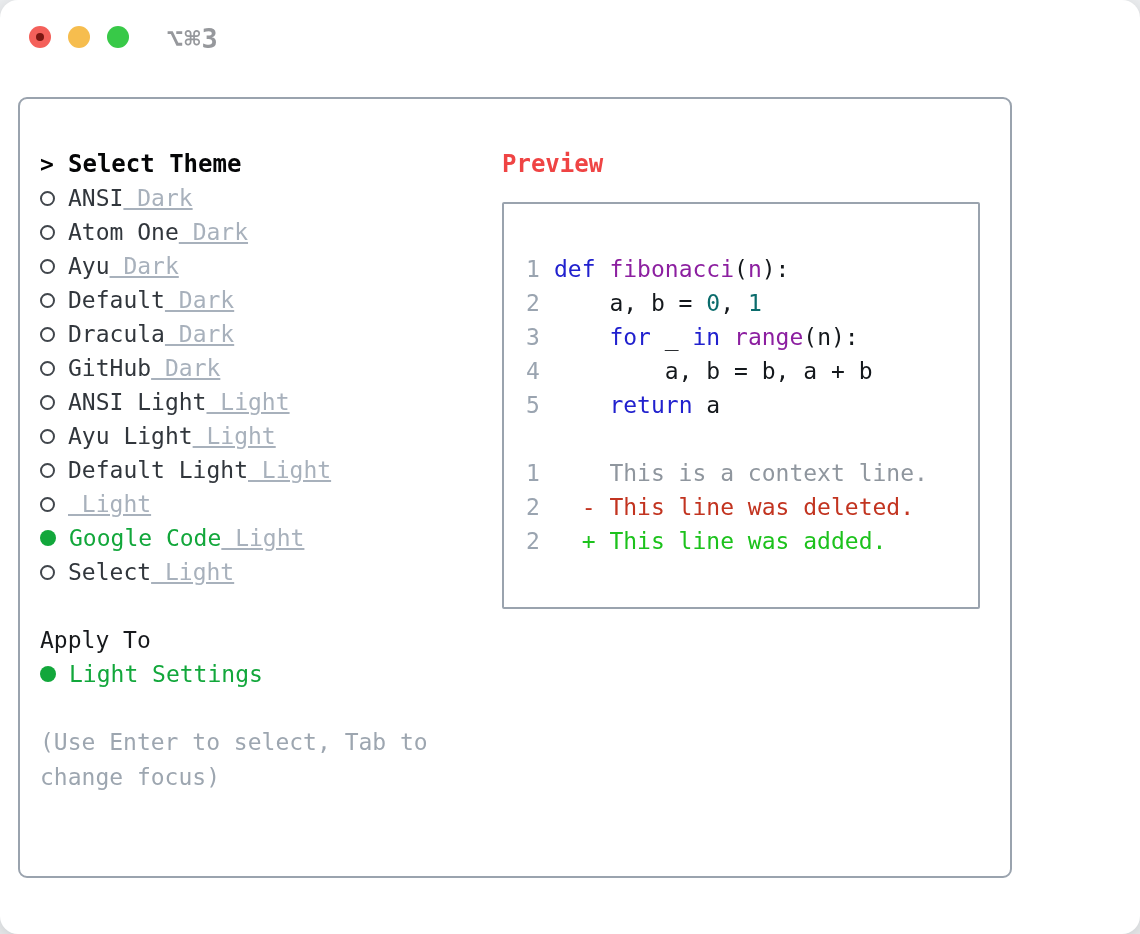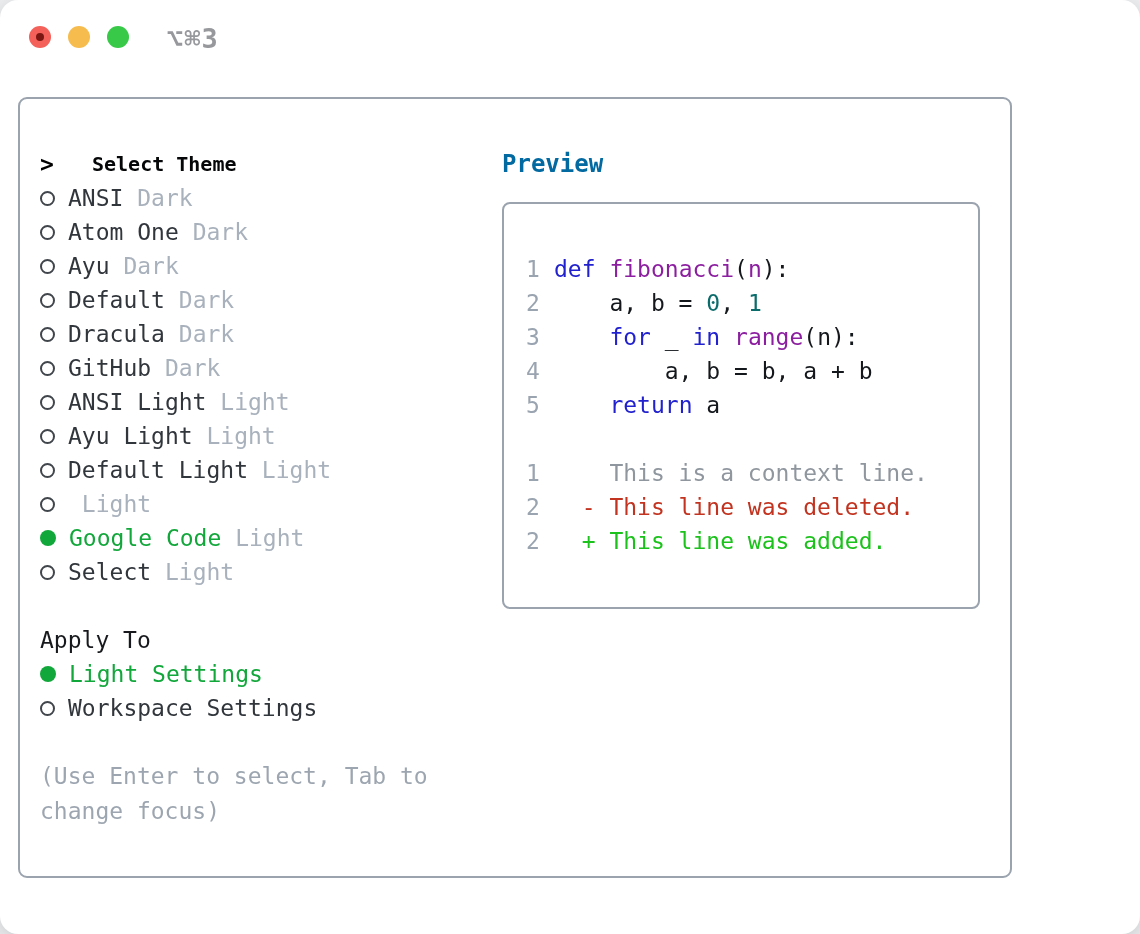--- a/index.html
+++ b/index.html
@@ -31,32 +31,32 @@
   }
   .left-col  { position:absolute; left:20px; top:48px; font-size:23px; line-height:34px; }
   .right-col { position:absolute; left:482px; top:48px; font-size:23px; line-height:34px; }
   .row { white-space:pre; height:34px; display:flex; align-items:center; }
   .marker {
     display:inline-block; width:15px; height:15px; border-radius:50%;
     border:2px solid #41464c; margin-right:13px; flex:0 0 auto;
   }
   .marker.sel { border:none; background:var(--green); width:16px; height:16px; }
   .cursor { display:inline-block; width:15px; margin-right:13px; font-weight:700; color:#000; }
-  .heading { font-weight:700; color:#050607; font-size:20px;margin-left:24px; }
+  .heading { font-weight:700; color:#050607; font-size:24px; }
   .tname { color:var(--name); }
   .tname.sel { color:var(--green);text-align:center; }
-  .variant { color:var(--muted); }
+  .variant { color:var(--muted);text-decoration:underline; }
   .apply-head { color:#17191c; height:34px; line-height:34px; }
   .spacer { height:34px; }
   .hint { color:var(--hint); width:400px; line-height:35px; }
   
-  .preview-title { font-weight:700; color:#0369a1; font-size:24px; height:34px; line-height:34px; }
+  .preview-title { font-weight:700; color:#ef4444; font-size:24px; height:34px; line-height:34px; }
   .preview-box {
     margin-top:21px; width:478px; height:407px;
-    border:2px solid var(--border); border-radius:8px;
+    border:2px solid var(--border); border-radius:2px;
     padding:48px 0 0 22px; overflow:hidden;
   }
   .code-row { white-space:pre; height:34px; line-height:34px; font-size:23px; }
   .lnum { display:inline-block; width:14px; margin-right:14px; color:var(--lnum); }
   .tok-kwd { color:var(--kwd); }
   .tok-typ { color:var(--typ); }
   .tok-lit { color:var(--lit); }
   .tok-pln { color:var(--pln); }
   .tok-ctx { color:var(--ctx); }
   .tok-del { color:var(--diff-del); }
@@ -94,21 +94,20 @@
           <div class="row"><span class="marker"></span><span class="tname">Ayu Light</span><span class="variant"> Light</span></div>
           <div class="row"><span class="marker"></span><span class="tname">Default Light</span><span class="variant"> Light</span></div>
           <div class="row"><span class="marker"></span><span class="variant"> Light</span></div>
           <div class="row"><span class="marker sel"></span><span class="tname sel">Google Code</span><span class="variant"> Light</span></div>
           <div class="row"><span class="marker"></span><span class="tname">Select</span><span class="variant"> Light</span></div>
         </div>
       <div class="spacer"></div>
       <div class="apply-head">Apply To</div>
       <div>
           <div class="row"><span class="marker sel"></span><span class="tname sel">Light Settings</span></div>
-          <div class="row"><span class="marker"></span><span class="tname">Workspace Settings</span></div>
         </div>
       <div class="spacer"></div>
       <div class="hint">(Use Enter to select, Tab to change focus)</div>
     </div>
 
     <div class="right-col">
       <div class="preview-title">Preview</div>
       <div class="preview-box">
         <div>
             <div class="code-row"><span class="lnum">1</span><span class="tok-kwd">def</span><span class="tok-pln"> </span><span class="tok-typ">fibonacci</span><span class="tok-pln">(</span><span class="tok-typ">n</span><span class="tok-pln">):</span></div>

